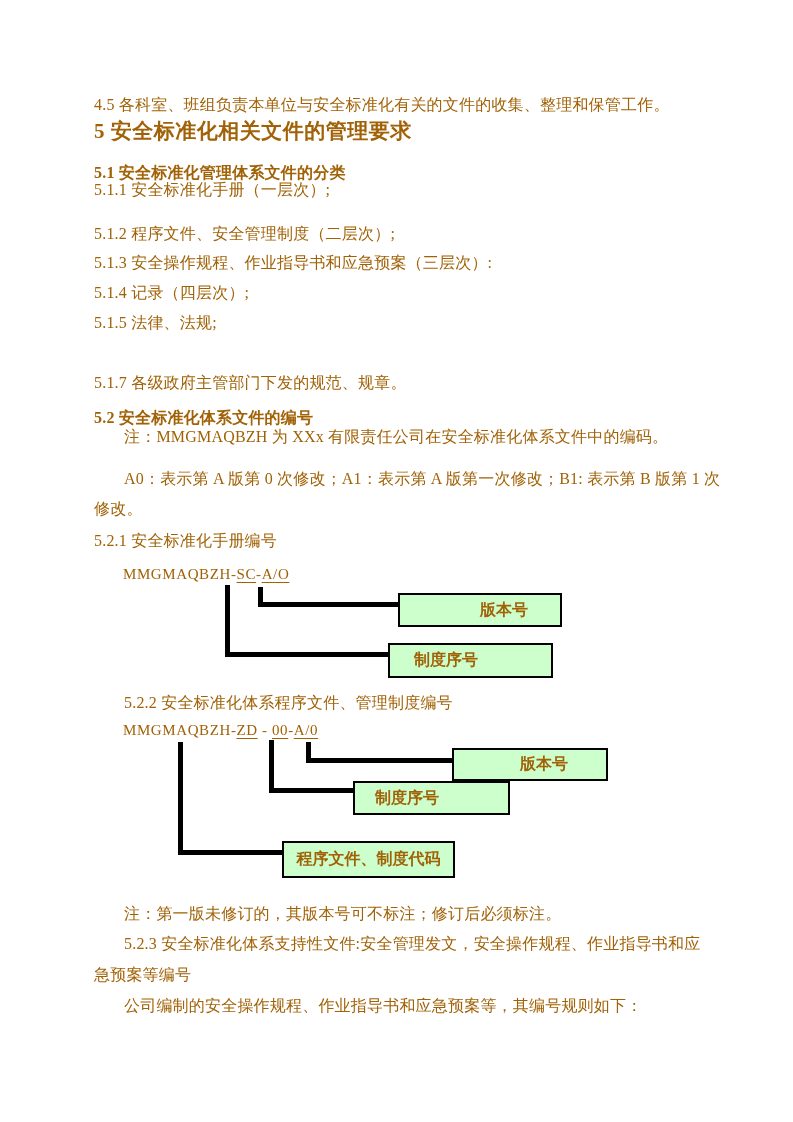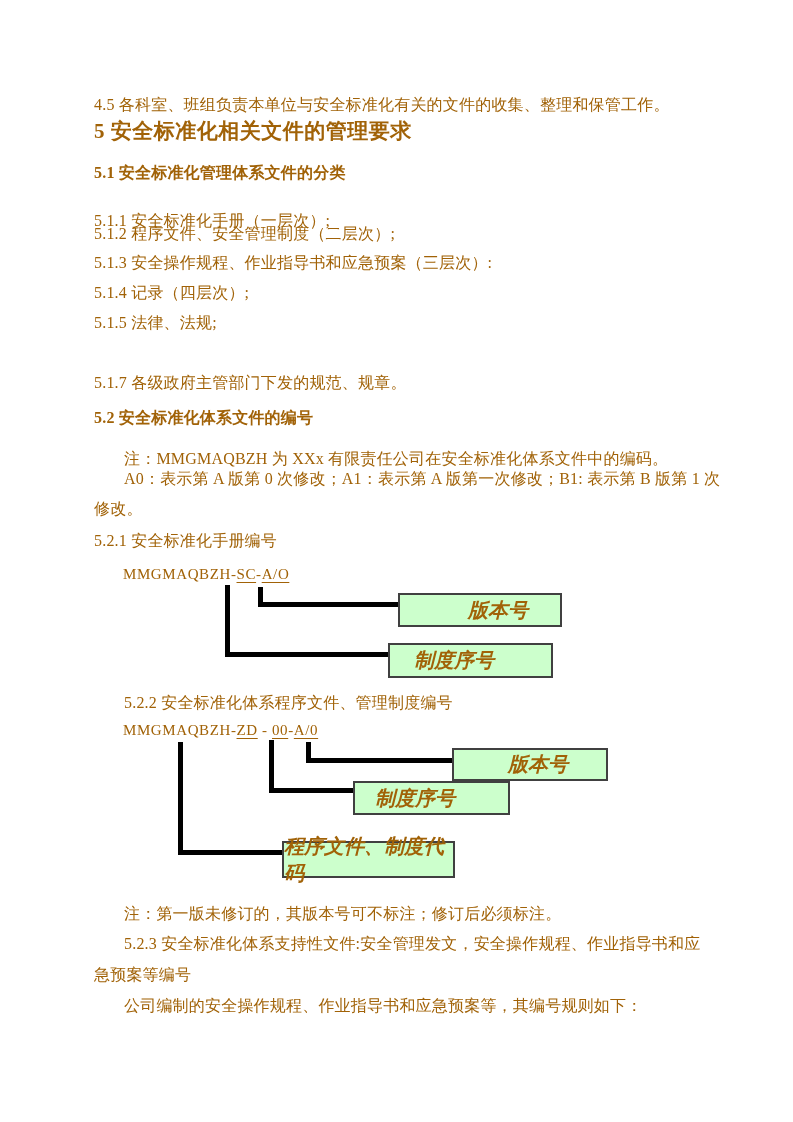--- a/index.html
+++ b/index.html
@@ -26,47 +26,46 @@
     letter-spacing:0.6px;
   }
   .u { text-decoration:underline; text-underline-offset:3px; }
   .vline, .hline {
     position:absolute;
     background:#000000;
   }
   .gbox {
     position:absolute;
     background:#ccffcc;
-    border:2px solid #404040;
+    border:2px solid #000000;
     box-sizing:border-box;
-    font-size:20px;
+    font-size:16px;
     font-weight:bold;
     display:flex;
     align-items:center;
-    font-style:italic;
   }
   .gbox.alignR { justify-content:flex-end; }
   .gbox.alignC { justify-content:center; }
 </style>
 </head>
 <body>
 
 <div class="page">
 
   <div class="line" style="left:94px; top:94px;">4.5 各科室、班组负责本单位与安全标准化有关的文件的收集、整理和保管工作。</div>
   <div class="line h1 b" style="left:94px; top:118px;">5 安全标准化相关文件的管理要求</div>
   <div class="line b" style="left:94px; top:162px;">5.1 安全标准化管理体系文件的分类</div>
-  <div class="line" style="left:94px; top:210px;text-align:center;">5.1.1 安全标准化手册（一层次）;</div>
+  <div class="line" style="left:94px; top:179px;text-align:center;">5.1.1 安全标准化手册（一层次）;</div>
   <div class="line" style="left:94px; top:223px;">5.1.2 程序文件、安全管理制度（二层次）;</div>
   <div class="line" style="left:94px; top:252px;">5.1.3 安全操作规程、作业指导书和应急预案（三层次）:</div>
   <div class="line" style="left:94px; top:282px;">5.1.4 记录（四层次）;</div>
   <div class="line" style="left:94px; top:312px;">5.1.5 法律、法规;</div>
   <div class="line" style="left:94px; top:372px;">5.1.7 各级政府主管部门下发的规范、规章。</div>
   <div class="line b" style="left:94px; top:407px;">5.2 安全标准化体系文件的编号</div>
-  <div class="line" style="left:124px; top:448px;">注：MMGMAQBZH 为 XXx 有限责任公司在安全标准化体系文件中的编码。</div>
+  <div class="line" style="left:124px; top:426px;">注：MMGMAQBZH 为 XXx 有限责任公司在安全标准化体系文件中的编码。</div>
   <div class="line" style="left:124px; top:468px;">A0：表示第 A 版第 0 次修改；A1：表示第 A 版第一次修改；B1: 表示第 B 版第 1 次</div>
   <div class="line" style="left:94px; top:498px;">修改。</div>
   <div class="line" style="left:94px; top:530px;">5.2.1 安全标准化手册编号</div>
 
   <div class="line code" style="left:123px; top:564px;">
     <span>MMGMAQBZH-</span><span class="u">SC</span><span>-</span><span class="u">A/O</span>
   </div>
   <div class="vline" style="left:225px; top:585px; width:5px; height:72px;"></div>
   <div class="hline" style="left:225px; top:652px; width:163px; height:5px;"></div>
   <div class="vline" style="left:258px; top:587px; width:5px; height:20px;"></div>

